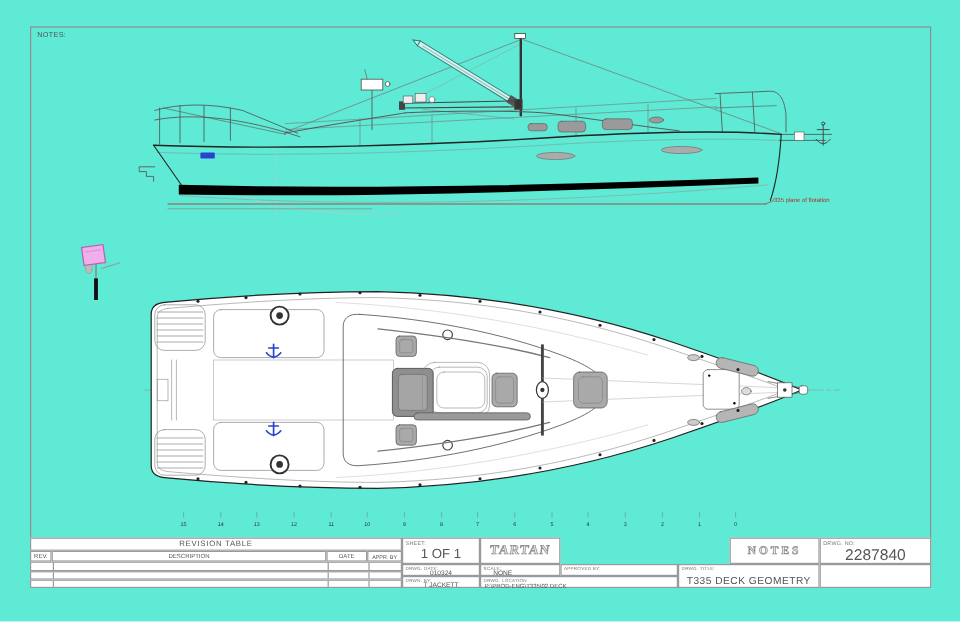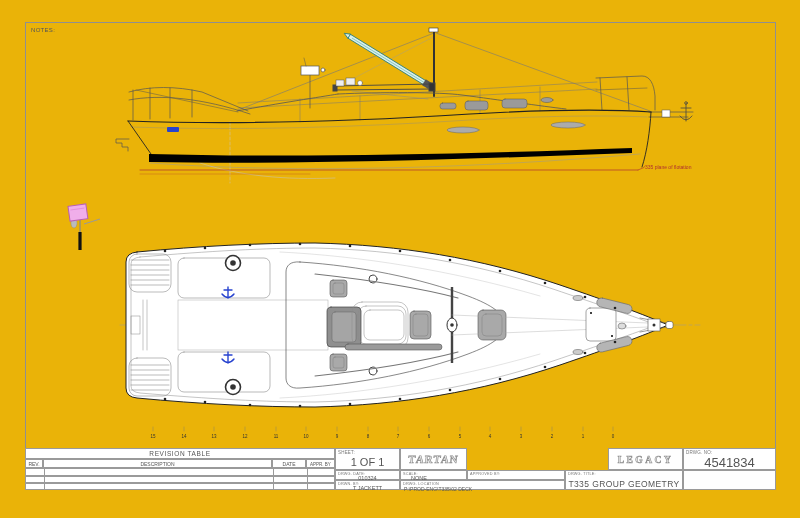--- a/index.html
+++ b/index.html
@@ -1,16 +1,16 @@
 <!DOCTYPE html>
 <html><head>
 <meta charset="utf-8">
 <style>
   html,body{margin:0;padding:0;background:#fff;}
-  #page{position:relative;width:800px;height:518px;background:#eab308;overflow:hidden;
+  #page{position:relative;width:800px;height:518px;background:#5eead4;overflow:hidden;
         font-family:"Liberation Sans", sans-serif;color:#444;}
   .abs{position:absolute;box-sizing:border-box;}
   
   #frame{left:25px;top:22px;width:751px;height:468px;border:1px solid #8f8f8f;}
   #notes{left:31px;top:27px;font-size:6px;letter-spacing:.3px;color:#555;}
   
   .cell{position:absolute;box-sizing:border-box;border:1px solid #9a9a9a;background:#fff;}
   .lbl{position:absolute;top:1px;left:2px;font-size:4.5px;color:#777;letter-spacing:.2px;white-space:nowrap;}
   .val-center{position:absolute;left:0;right:0;text-align:center;color:#555;}
   .rev-title{font-size:6.5px;letter-spacing:.6px;color:#555;text-align:center;line-height:10px;}
@@ -369,37 +369,37 @@
   </div>
   <div class="cell" style="left:335px;top:480px;width:65px;height:10px;">
     <span class="lbl" style="font-size:3.8px;">DRWN. BY:</span>
     <div class="val-center" style="top:4px;font-size:5.5px;">T JACKETT</div>
   </div>
 
   <div class="cell" style="left:400px;top:448px;width:67px;height:22px;">
     <div class="val-center logo-outline" style="top:4px;font-size:11px;letter-spacing:1px;transform:skewX(-6deg);">TARTAN</div>
   </div>
   <div class="cell" style="left:608px;top:448px;width:75px;height:22px;">
-    <div class="val-center logo-outline" style="top:6px;font-size:9.5px;letter-spacing:2.5px;">LEGACY</div>
+    <div class="val-center logo-outline" style="top:6px;font-size:9.5px;letter-spacing:2.5px;">NOTES</div>
   </div>
   <div class="cell" style="left:683px;top:448px;width:93px;height:22px;">
     <span class="lbl">DRWG. NO:</span>
-    <div class="val-center" style="top:6px;font-size:13px;">4541834</div>
+    <div class="val-center" style="top:6px;font-size:13px;">2287840</div>
   </div>
 
   <div class="cell" style="left:400px;top:470px;width:67px;height:10px;">
     <span class="lbl" style="font-size:3.8px;">SCALE:</span>
     <div style="position:absolute;top:4px;left:10px;font-size:5.5px;color:#555;">NONE</div>
   </div>
   <div class="cell" style="left:467px;top:470px;width:98px;height:10px;">
     <span class="lbl" style="font-size:3.8px;">APPROVED BY:</span>
   </div>
   <div class="cell" style="left:565px;top:470px;width:118px;height:20px;">
     <span class="lbl" style="font-size:3.8px;">DRWG. TITLE:</span>
-    <div class="val-center" style="top:8px;font-size:8.5px;letter-spacing:.4px;">T335 GROUP GEOMETRY</div>
+    <div class="val-center" style="top:8px;font-size:8.5px;letter-spacing:.4px;">T335 DECK GEOMETRY</div>
   </div>
   <div class="cell" style="left:683px;top:470px;width:93px;height:20px;"></div>
   <div class="cell" style="left:400px;top:480px;width:165px;height:10px;">
     <span class="lbl" style="font-size:3.8px;">DRWG. LOCATION</span>
     <div style="position:absolute;top:4.5px;left:3px;font-size:5px;color:#555;white-space:nowrap;">P:\PROD-ENG\T335\02 DECK</div>
   </div>
 
 </div>
 
 </body></html>

